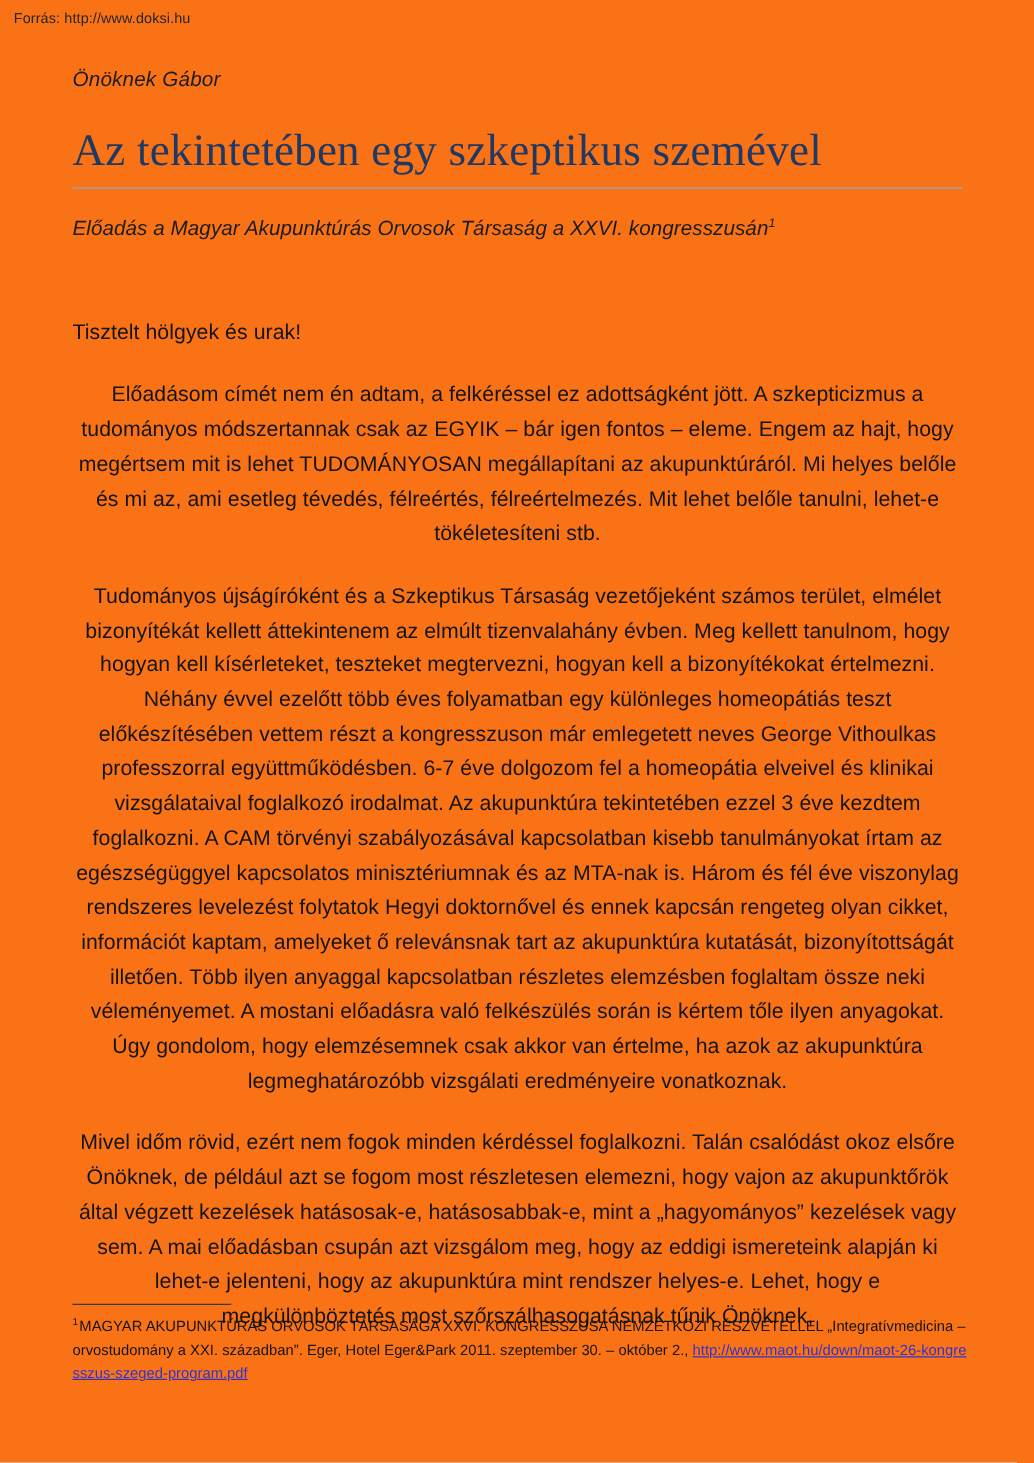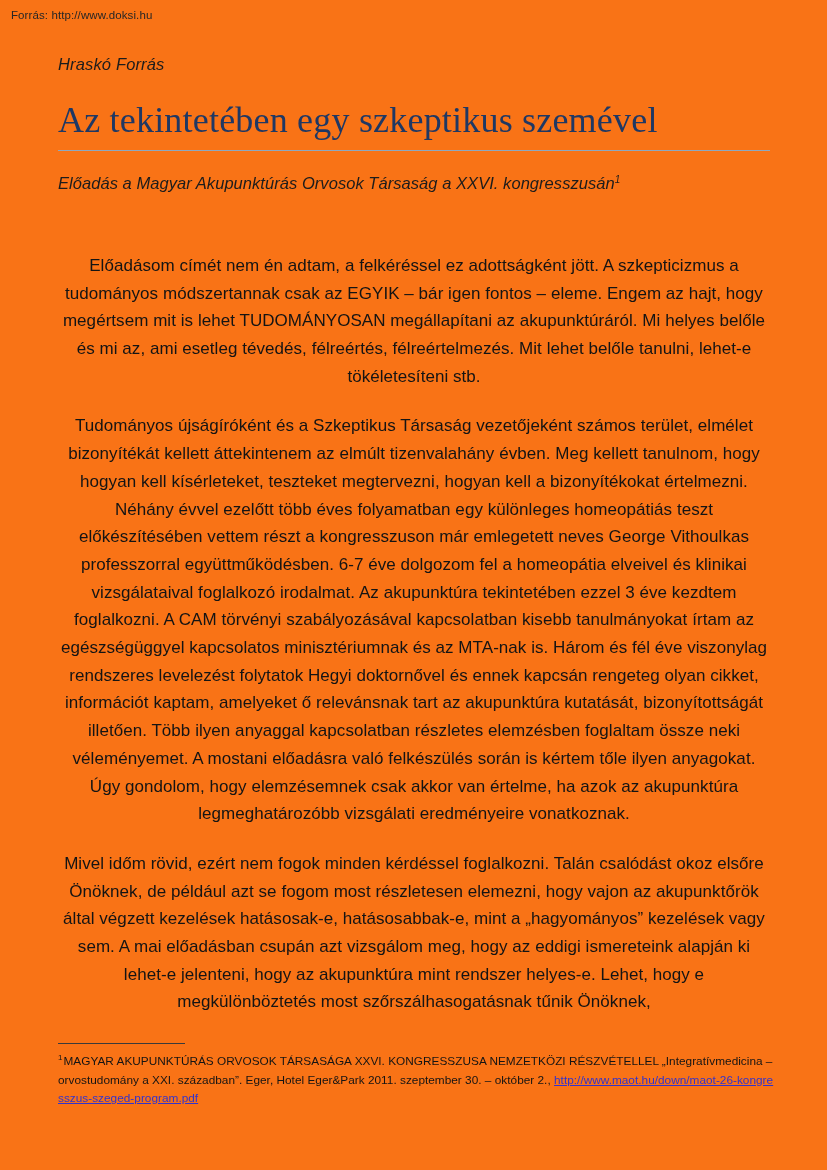--- a/index.html
+++ b/index.html
@@ -145,32 +145,33 @@
 </style>
 </head>
 <body>
 
 <div class="page">
 
   <div class="source-header">Forrás: http://www.doksi.hu</div>
 
   <div class="content">
 
-    <p class="author">Hraskó Forrás</p>
+    <p class="author">Önöknek Gábor</p>
 
     <h1 class="doc-title">Az tekintetében egy szkeptikus szemével</h1>
 
     <hr class="title-rule">
 
     <p class="subtitle">
       <span>Előadás a Magyar Akupunktúrás Orvosok Társaság a XXVI. kongresszusán</span><span class="fnref">1</span>
     </p>
 
     <div class="body-block">
 
+      <p class="salutation">Tisztelt hölgyek és urak!</p>
 
       <p class="para">Előadásom címét nem én adtam, a felkéréssel ez adottságként jött. A szkepticizmus a tudományos módszertannak csak az EGYIK – bár igen fontos – eleme. Engem az hajt, hogy megértsem mit is lehet TUDOMÁNYOSAN megállapítani az akupunktúráról. Mi helyes belőle és mi az, ami esetleg tévedés, félreértés, félreértelmezés. Mit lehet belőle tanulni, lehet-e tökéletesíteni stb.</p>
 
       <p class="para">Tudományos újságíróként és a Szkeptikus Társaság vezetőjeként számos terület, elmélet bizonyítékát kellett áttekintenem az elmúlt tizenvalahány évben. Meg kellett tanulnom, hogy hogyan kell kísérleteket, teszteket megtervezni, hogyan kell a bizonyítékokat értelmezni. Néhány évvel ezelőtt több éves folyamatban egy különleges homeopátiás teszt előkészítésében vettem részt a kongresszuson már emlegetett neves George Vithoulkas professzorral együttműködésben. 6-7 éve dolgozom fel a homeopátia elveivel és klinikai vizsgálataival foglalkozó irodalmat. Az akupunktúra tekintetében ezzel 3 éve kezdtem foglalkozni. A CAM törvényi szabályozásával kapcsolatban kisebb tanulmányokat írtam az egészségüggyel kapcsolatos minisztériumnak és az MTA-nak is. Három és fél éve viszonylag rendszeres levelezést folytatok Hegyi doktornővel és ennek kapcsán rengeteg olyan cikket, információt kaptam, amelyeket ő relevánsnak tart az akupunktúra kutatását, bizonyítottságát illetően. Több ilyen anyaggal kapcsolatban részletes elemzésben foglaltam össze neki véleményemet. A mostani előadásra való felkészülés során is kértem tőle ilyen anyagokat. Úgy gondolom, hogy elemzésemnek csak akkor van értelme, ha azok az akupunktúra legmeghatározóbb vizsgálati eredményeire vonatkoznak.</p>
 
       <p class="para">Mivel időm rövid, ezért nem fogok minden kérdéssel foglalkozni. Talán csalódást okoz elsőre Önöknek, de például azt se fogom most részletesen elemezni, hogy vajon az akupunktőrök által végzett kezelések hatásosak-e, hatásosabbak-e, mint a „hagyományos” kezelések vagy sem. A mai előadásban csupán azt vizsgálom meg, hogy az eddigi ismereteink alapján ki lehet-e jelenteni, hogy az akupunktúra mint rendszer helyes-e. Lehet, hogy e megkülönböztetés most szőrszálhasogatásnak tűnik Önöknek,</p>
 
     </div>
   </div>
 

